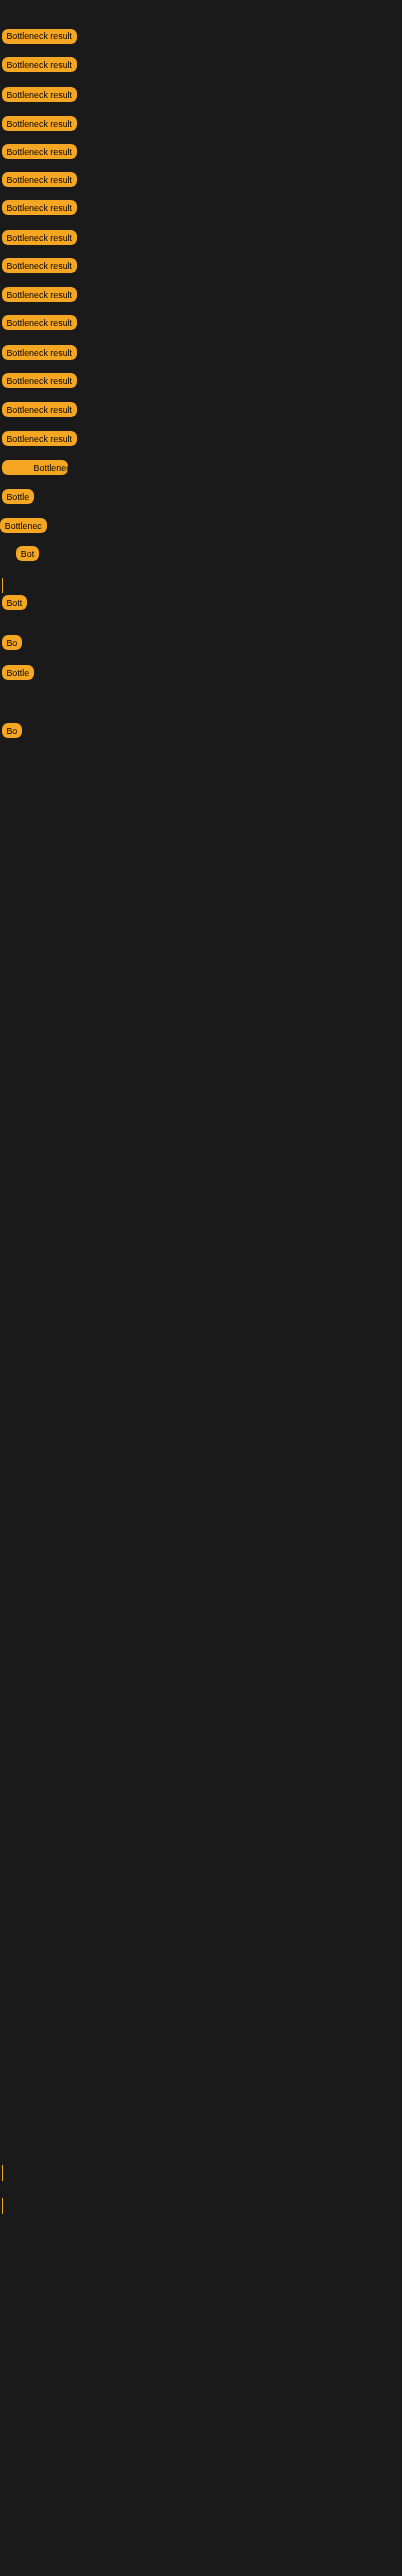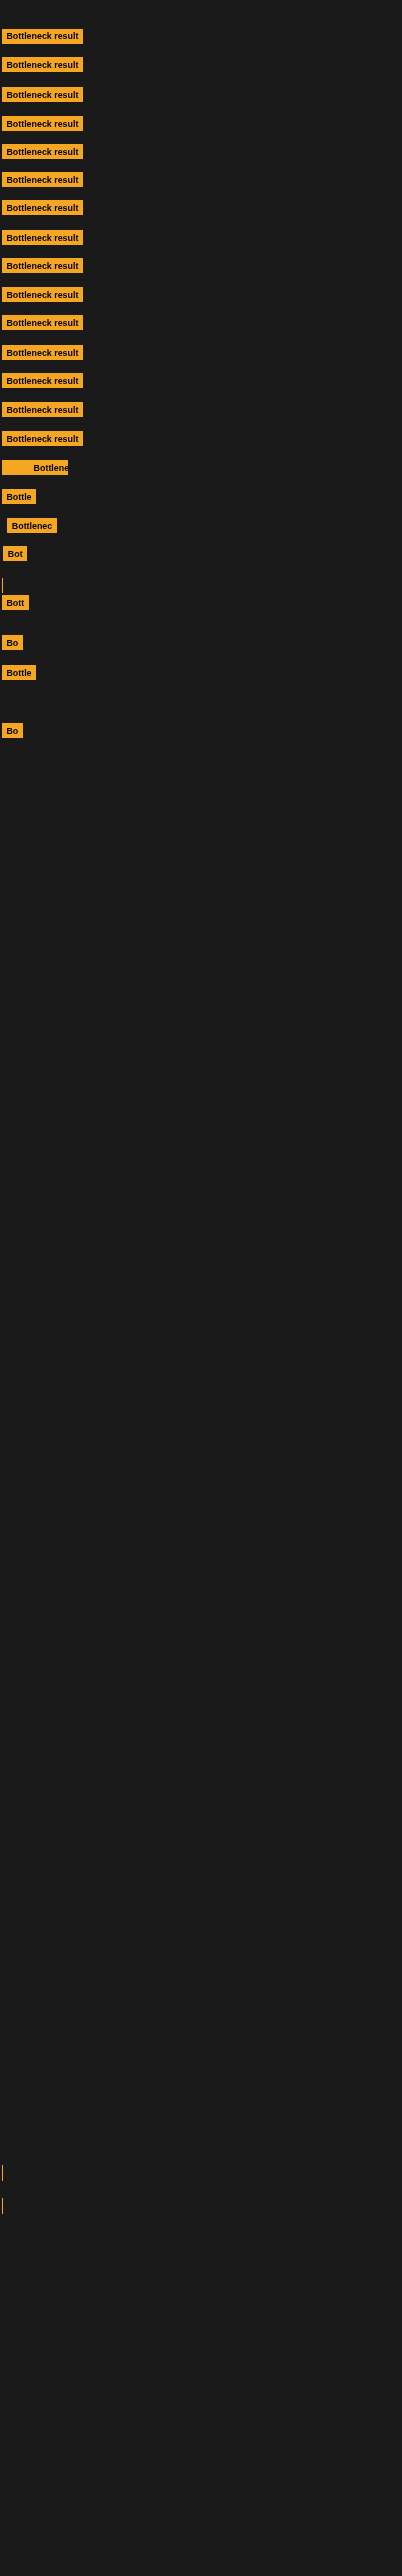--- a/index.html
+++ b/index.html
@@ -15,23 +15,23 @@
       color: #cccccc;
       font-size: 11.3px;
       padding: 4.8px 0 6.4px 0;
       letter-spacing: 0.4px;
     }
     .bottleneck-badge {
       display: inline-block;
       background: #f5a623;
       color: #000;
       font-size: 8.9px;
-      font-weight: bold;
+      font-weight: normal;
       padding: 2.4px 4.8px;
-      border-radius: 0;
+      border-radius: 6px;
       white-space: nowrap;
       overflow: hidden;
     }
     .result-row {
       position: absolute;
       left: 0;
     }
     
     .vline {
       position: absolute;
@@ -57,22 +57,22 @@
     <div class="bottleneck-badge result-row" style="top: 219px; left: 1.6px; max-width: 97px;">Bottleneck result</div>
     <div class="bottleneck-badge result-row" style="top: 247px; left: 1.6px; max-width: 97px;">Bottleneck result</div>
     <div class="bottleneck-badge result-row" style="top: 276px; left: 1.6px; max-width: 97px;">Bottleneck result</div>
     <div class="bottleneck-badge result-row" style="top: 304px; left: 1.6px; max-width: 95px;">Bottleneck result</div>
     <div class="bottleneck-badge result-row" style="top: 334px; left: 1.6px; max-width: 95px;">Bottleneck result</div>
     <div class="bottleneck-badge result-row" style="top: 362px; left: 1.6px; max-width: 93px;">Bottleneck result</div>
     <div class="bottleneck-badge result-row" style="top: 391px; left: 1.6px; max-width: 92px;">Bottleneck result</div>
     <div class="bottleneck-badge result-row" style="top: 420px; left: 1.6px; max-width: 89px;">Bottleneck result</div>
     <div class="bottleneck-badge result-row" style="top: 449px; left: 1.6px; max-width: 66px; padding-left: 32px;">Bottleneck</div>
     <div class="bottleneck-badge result-row" style="top: 478px; left: 1.6px; max-width: 43px;">Bottle</div>
-    <div class="bottleneck-badge result-row" style="top: 507px; left: 7px; max-width: 63px;">Bottlenec</div>
-    <div class="bottleneck-badge result-row" style="top: 535px; left: 3px; max-width: 31px;">Bot</div>
+    <div class="bottleneck-badge result-row" style="top: 507px; left: 0; max-width: 63px;">Bottlenec</div>
+    <div class="bottleneck-badge result-row" style="top: 535px; left: 16px; max-width: 31px;">Bot</div>
     <div style="position: absolute; top: 567px; left: 1.6px; width: 1.6px; height: 14.5px; background: rgb(245, 166, 35);"></div>
     <div class="bottleneck-badge result-row" style="top: 584px; left: 1.6px; max-width: 34px;">Bott</div>
     <div class="bottleneck-badge result-row" style="top: 624px; left: 1.6px; max-width: 24px;">Bo</div>
     <div class="bottleneck-badge result-row" style="top: 654px; left: 1.6px; max-width: 45px;">Bottle</div>
     <div class="bottleneck-badge result-row" style="top: 712px; left: 1.6px; max-width: 24px;">Bo</div>
   </div>
 
 <div class="vline" style="top: 2165px;"></div>
 <div class="vline" style="top: 2198px;"></div>
 

